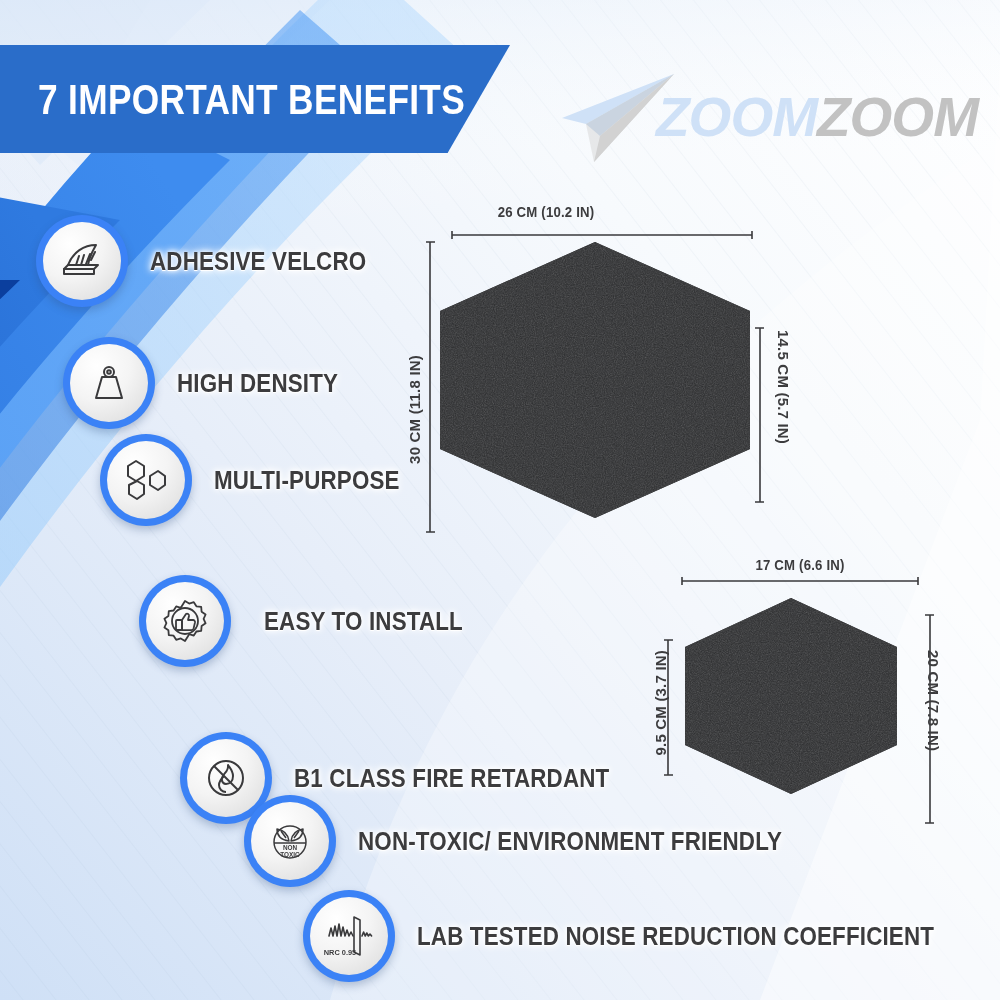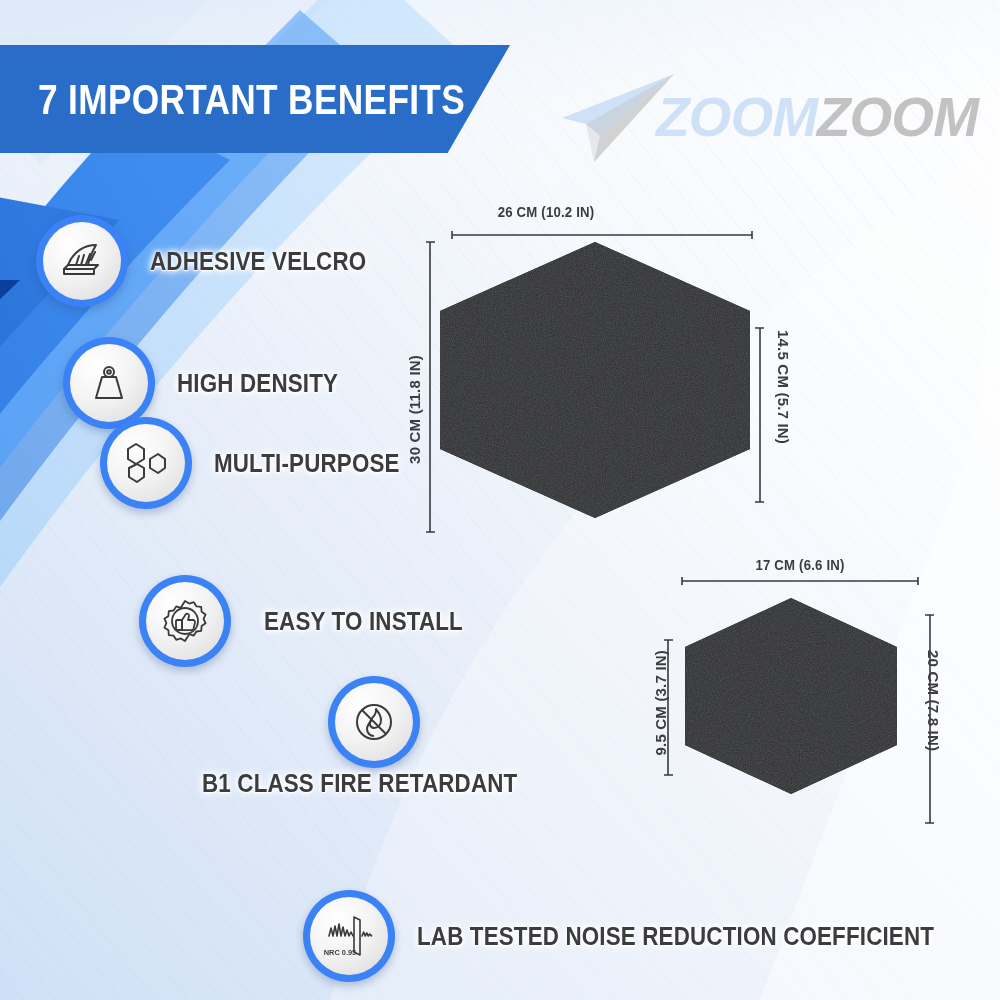--- a/index.html
+++ b/index.html
@@ -195,21 +195,21 @@
         <svg width="44" height="44" viewBox="0 0 44 44" fill="none" stroke="#3a3a3c" stroke-width="2" stroke-linejoin="round">
           <circle cx="22" cy="11" r="5"></circle>
           <circle cx="22" cy="11" r="1.8"></circle>
           <path d="M15 16 h14 l6 21 H9 Z"></path>
         </svg>
       </div>
     </div>
     <div class="benefit-label">HIGH DENSITY</div>
   </div>
 
-  <div class="benefit" style="left:100px;top:417px;">
+  <div class="benefit" style="left:100px;top:434px;">
     <div class="bubble">
       <div class="bubble-inner">
         <svg width="48" height="46" viewBox="0 0 48 46" fill="none" stroke="#3a3a3c" stroke-width="2" stroke-linejoin="round">
           <polygon points="14,4 22,9 22,19 14,24 6,19 6,9"></polygon>
           <polygon points="36,14 43,19 43,28 36,33 28,28 28,19"></polygon>
           <polygon points="15,24 22,28 22,37 15,42 7,37 7,28"></polygon>
         </svg>
       </div>
     </div>
     <div class="benefit-label">MULTI-PURPOSE</div>
@@ -222,34 +222,50 @@
           <path d="M24 4 l4.2 2.6 4.6 -1.4 2.6 4.1 4.8 0.6 0.4 4.8 4.0 2.8 -2.0 4.4 2.0 4.4 -4.0 2.8 -0.4 4.8 -4.8 0.6 -2.6 4.1 -4.6 -1.4 L24 44 l-4.2 -2.6 -4.6 1.4 -2.6 -4.1 -4.8 -0.6 -0.4 -4.8 -4.0 -2.8 2.0 -4.4 -2.0 -4.4 4.0 -2.8 0.4 -4.8 4.8 -0.6 2.6 -4.1 4.6 1.4 Z"></path>
           <circle cx="24" cy="24" r="13"></circle>
           <path d="M21 23 l4 -6 a2 2 0 0 1 3 2 l-1 4 h5 a2 2 0 0 1 2 2.4 l-1.4 6 a2.4 2.4 0 0 1 -2.4 1.8 H21 Z"></path>
           <rect x="15" y="23" width="6" height="10" rx="1"></rect>
         </svg>
       </div>
     </div>
     <div class="benefit-label">EASY TO INSTALL</div>
   </div>
 
-  <div class="benefit" style="left:180px;top:676px;flex-direction:column;">
+  <div class="benefit" style="left:180px;top:732px;">
     <div class="bubble">
       <div class="bubble-inner">
         <svg width="48" height="48" viewBox="0 0 48 48" fill="none" stroke="#3a3a3c" stroke-width="2" stroke-linejoin="round">
           <circle cx="24" cy="24" r="17"></circle>
           <path d="M26 11 c 1 7 -5 8 -6 13 c -1 4 2 6 4 6 c 4 0 7 -3 7 -8 c 0 -5 -3 -8 -5 -11 Z"></path>
           <path d="M22 22 c -3 3 -5 5 -5 9 c 0 4 3 7 7 7"></path>
           <line x1="12" y1="12" x2="36" y2="36"></line>
         </svg>
       </div>
     </div>
     <div class="benefit-label">B1 CLASS FIRE RETARDANT</div>
   </div>
 
+  <div class="benefit" style="left:244px;top:795px;">
+    <div class="bubble">
+      <div class="bubble-inner">
+        <svg width="50" height="48" viewBox="0 0 50 48" fill="none" stroke="#3a3a3c" stroke-width="1.5" stroke-linejoin="round">
+          <circle cx="25" cy="25" r="16"></circle>
+          <path d="M9 26 h32"></path>
+          <path d="M24 24 c -1 -7 -6 -11 -12 -12 c 0 7 4 11 12 12 Z"></path>
+          <path d="M26 24 c 1 -7 6 -11 12 -12 c 0 7 -4 11 -12 12 Z"></path>
+          <path d="M16 14 l5 7 M34 14 l-5 7"></path>
+          <text x="25" y="32.5" font-family="Liberation Sans, sans-serif" font-size="6.4" font-weight="700" fill="#3a3a3c" stroke="none" text-anchor="middle">NON</text>
+          <text x="25" y="39.5" font-family="Liberation Sans, sans-serif" font-size="6.4" font-weight="700" fill="#3a3a3c" stroke="none" text-anchor="middle">TOXIC</text>
+        </svg>
+      </div>
+    </div>
+    <div class="benefit-label">NON-TOXIC/ ENVIRONMENT FRIENDLY</div>
+  </div>
 
   <div class="benefit" style="left:303px;top:890px;">
     <div class="bubble">
       <div class="bubble-inner">
         <svg width="52" height="50" viewBox="0 0 52 50" fill="none" stroke="#3a3a3c" stroke-width="1.6" stroke-linejoin="round" stroke-linecap="round">
           <polygon points="31,6 37,9 37,44 31,41" fill="none"></polygon>
           <path d="M6 25 l2 -8 2 8 2 -10 2 10 2 -12 2 12 2 -9 2 9 2 -6 2 6 2 -4 2 4"></path>
           <path d="M39 25 l1.6 -4 1.6 4 1.6 -3 1.6 3 1.6 -2 1.6 2"></path>
           <text x="17" y="44" font-family="Liberation Sans, sans-serif" font-size="7.4" font-weight="700" fill="#3a3a3c" stroke="none" text-anchor="middle">NRC 0.95</text>
         </svg>

